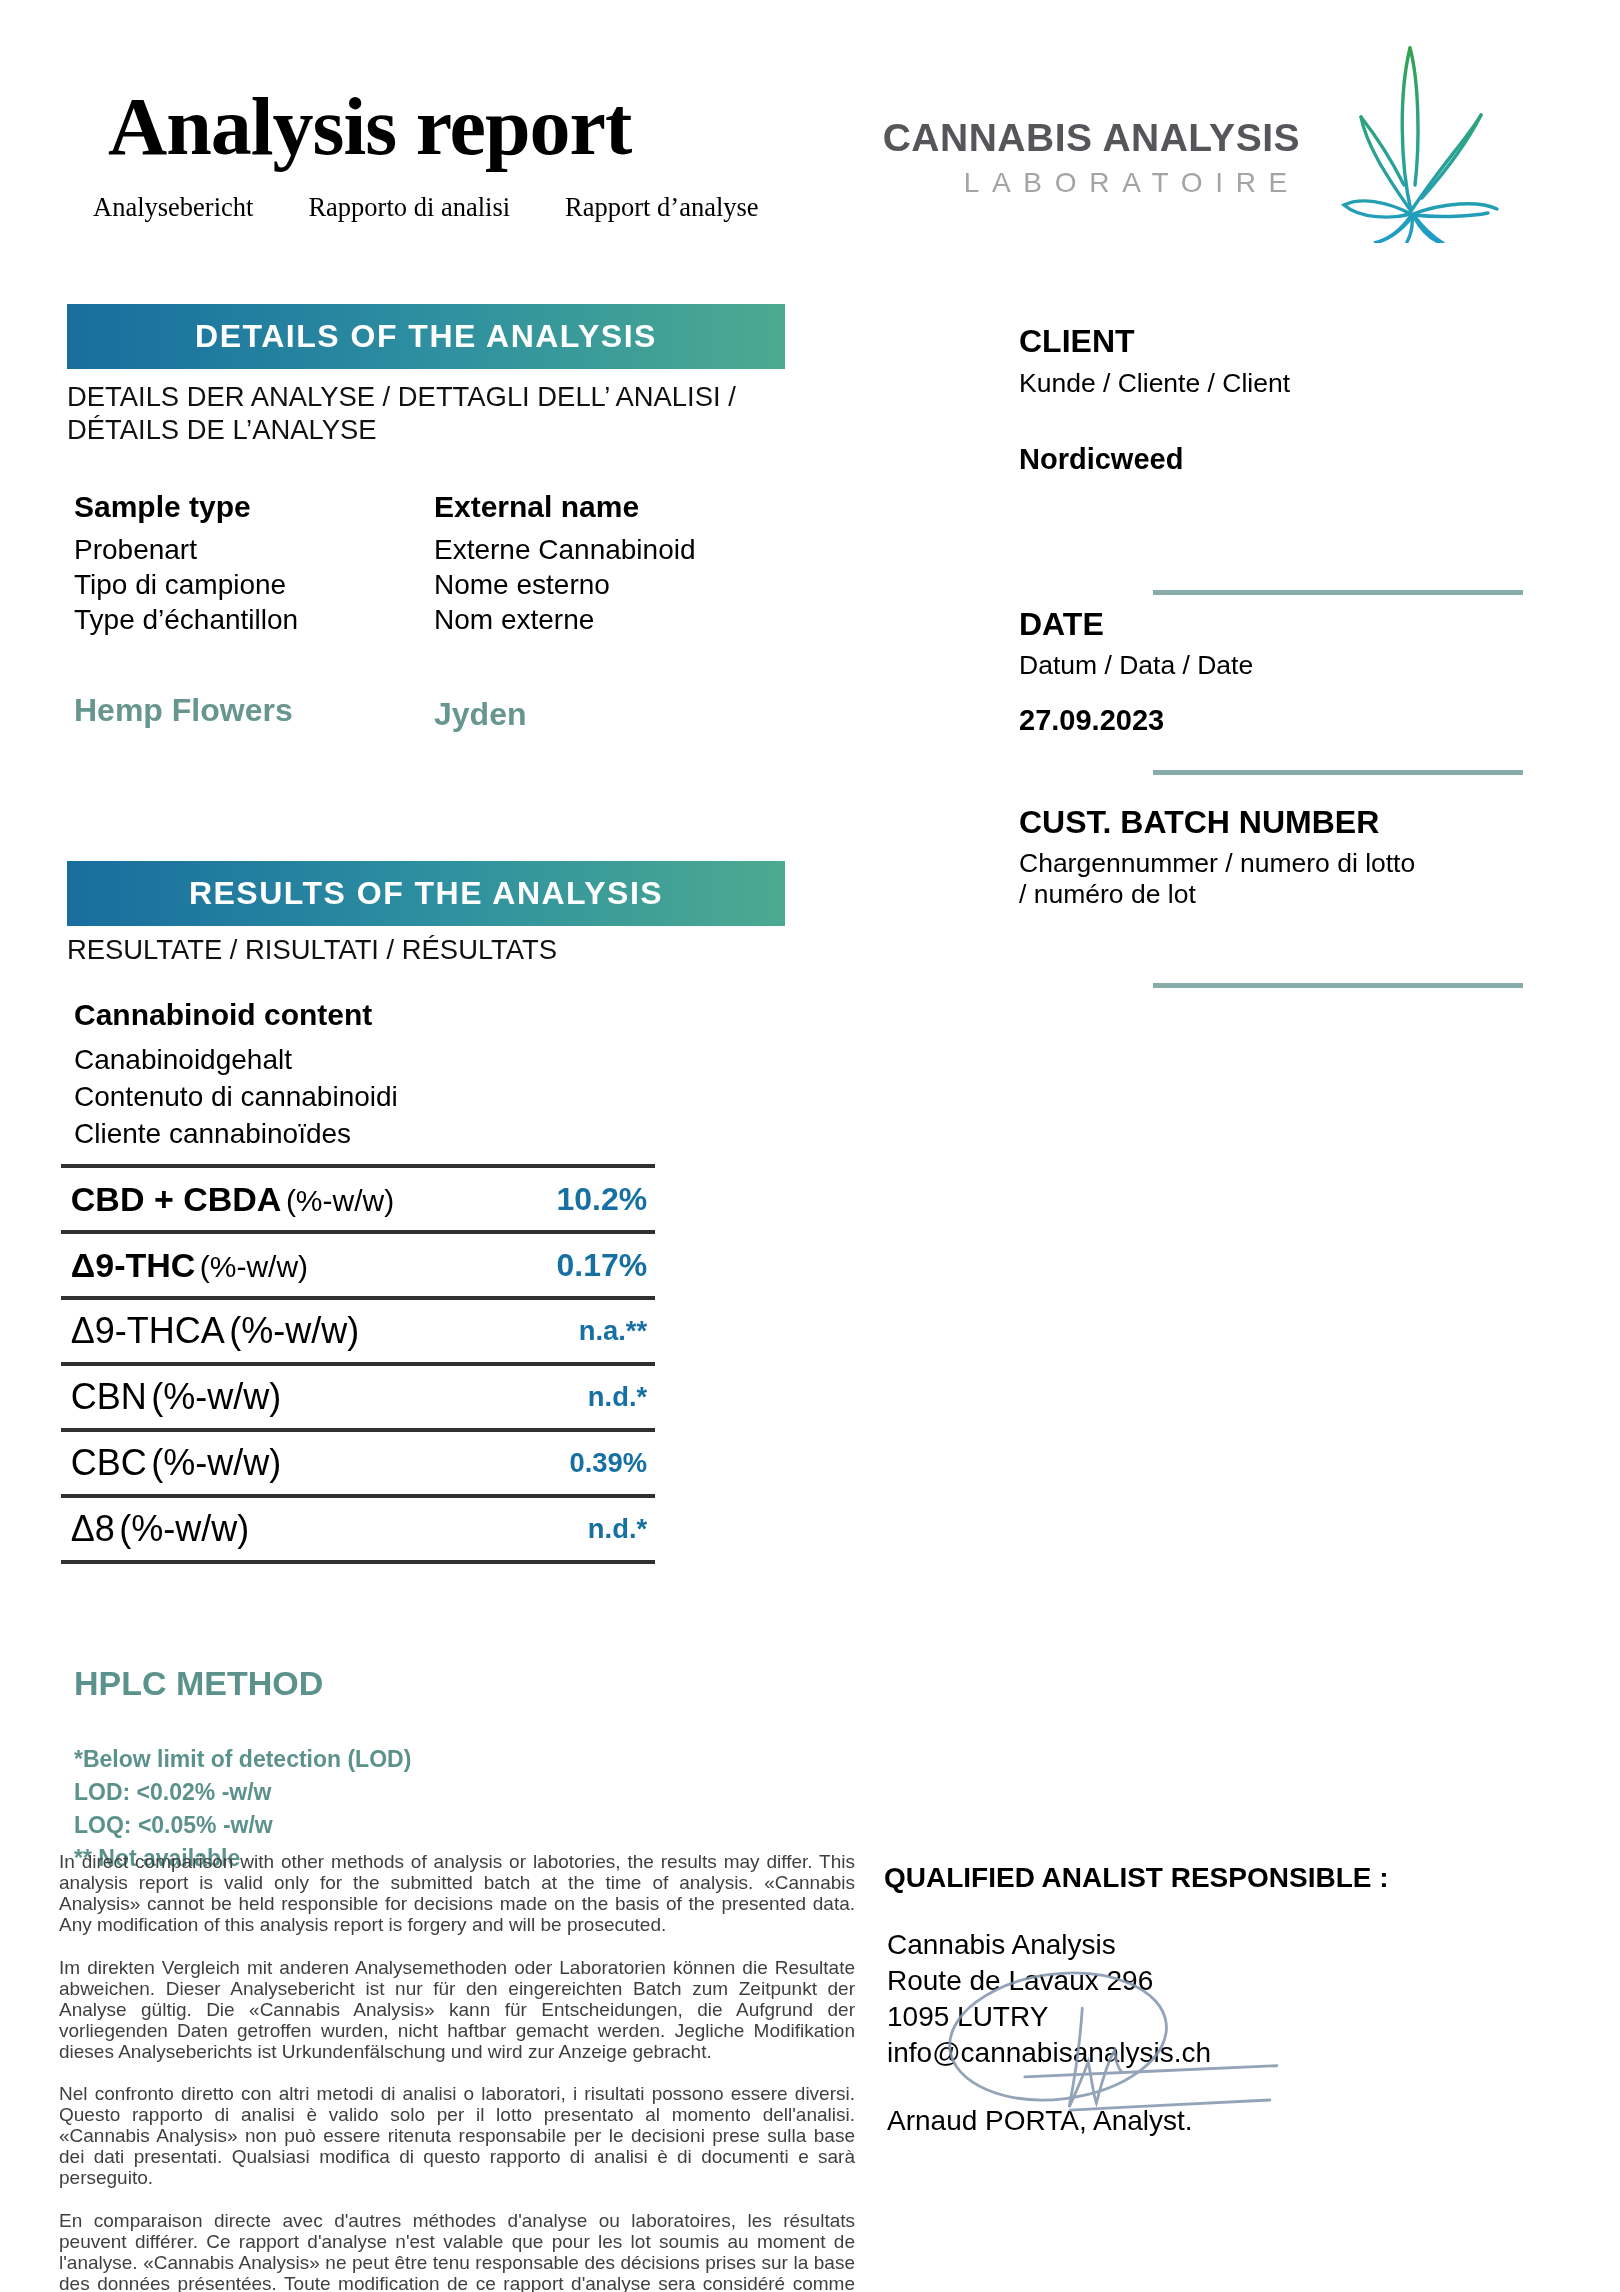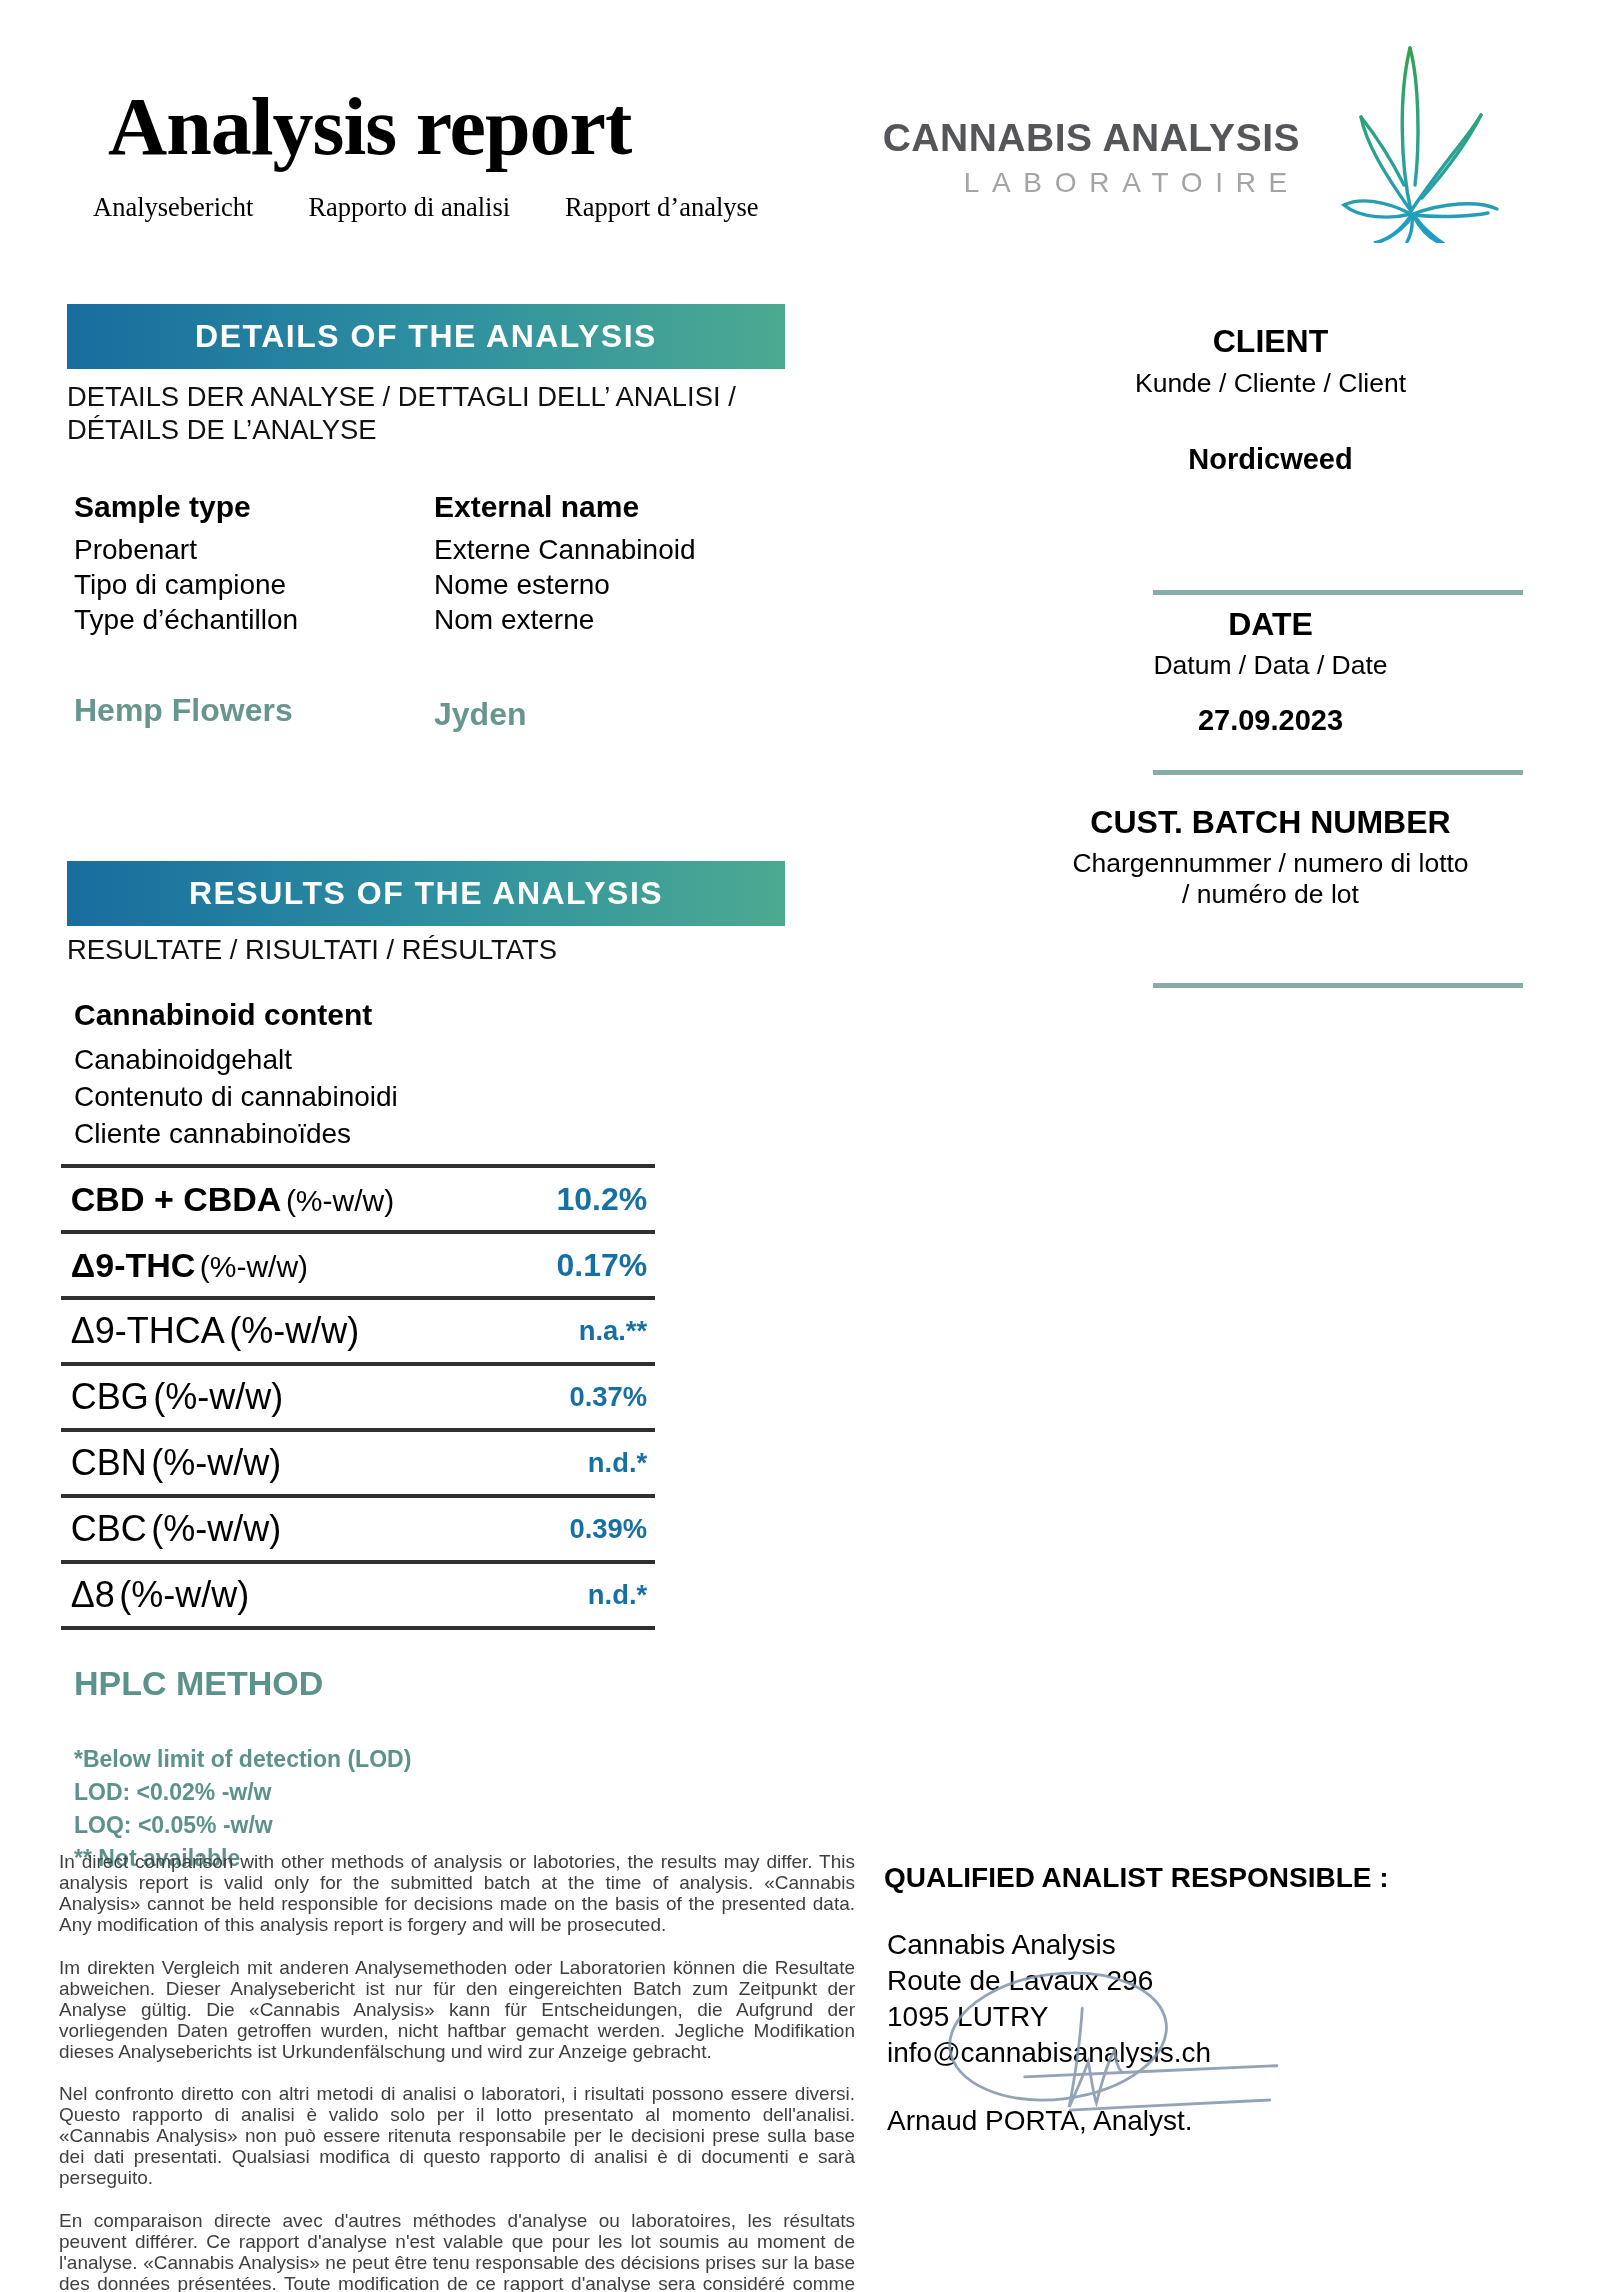--- a/index.html
+++ b/index.html
@@ -20,21 +20,21 @@
           color:#fff;font-weight:700;font-size:32px;letter-spacing:1.5px;
           display:flex;align-items:center;justify-content:center;}
   .banner-sub{left:67px;width:710px;font-size:27.4px;line-height:33px;color:#111;}
 
   
   .field-label{font-weight:700;font-size:30px;margin-bottom:7.8px;}
   .field-sub{font-size:28px;line-height:35px;}
   .teal-value{font-weight:700;font-size:32px;color:#67968f;}
 
   
-  .rp{left:1019px;width:503px;text-align:center;}
+  .rp{left:1019px;width:503px;text-align:left;}
   .rp-title{font-weight:700;font-size:32px;}
   .rp-sub{font-size:26.5px;line-height:32px;}
   .rp-value{font-weight:700;font-size:29px;}
   .rule{left:1153px;width:370px;height:4.9px;background:#88aca9;}
 
   
   .ctable{left:61px;top:1164px;width:594px;border-top:4.9px solid #303030;}
   .trow{display:flex;justify-content:space-between;align-items:center;
         height:62px;border-bottom:4.9px solid #303030;padding:0 7.8px 0 9.8px;}
   .name,.unit{font-size:36px;}
@@ -148,24 +148,20 @@
     </div>
     <div class="trow em">
       <span class="tlabel"><span class="name">Δ9-THC</span> <span class="unit">(%-w/w)</span></span>
       <span class="tvalue">0.17%</span>
     </div>
     <div class="trow">
       <span class="tlabel"><span class="name">Δ9-THCA</span> <span class="unit">(%-w/w)</span></span>
       <span class="tvalue">n.a.**</span>
     </div>
     <div class="trow">
-      <span class="tlabel"><span class="name">CBG</span> <span class="unit">(%-w/w)</span></span>
-      <span class="tvalue">0.37%</span>
-    </div>
-    <div class="trow">
       <span class="tlabel"><span class="name">CBN</span> <span class="unit">(%-w/w)</span></span>
       <span class="tvalue">n.d.*</span>
     </div>
     <div class="trow">
       <span class="tlabel"><span class="name">CBC</span> <span class="unit">(%-w/w)</span></span>
       <span class="tvalue">0.39%</span>
     </div>
     <div class="trow">
       <span class="tlabel"><span class="name">Δ8</span> <span class="unit">(%-w/w)</span></span>
       <span class="tvalue">n.d.*</span>

